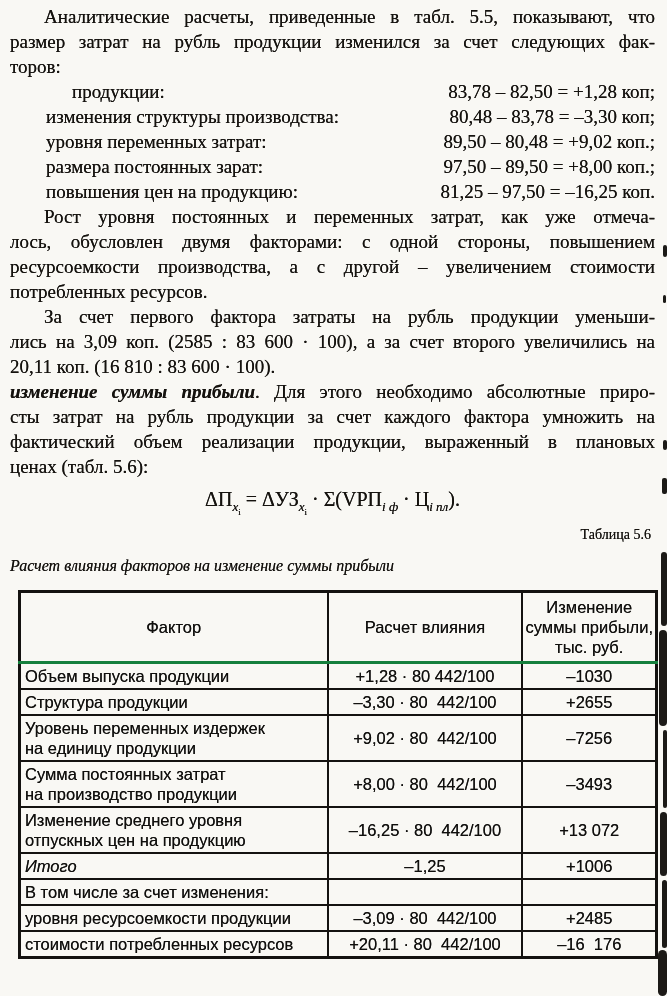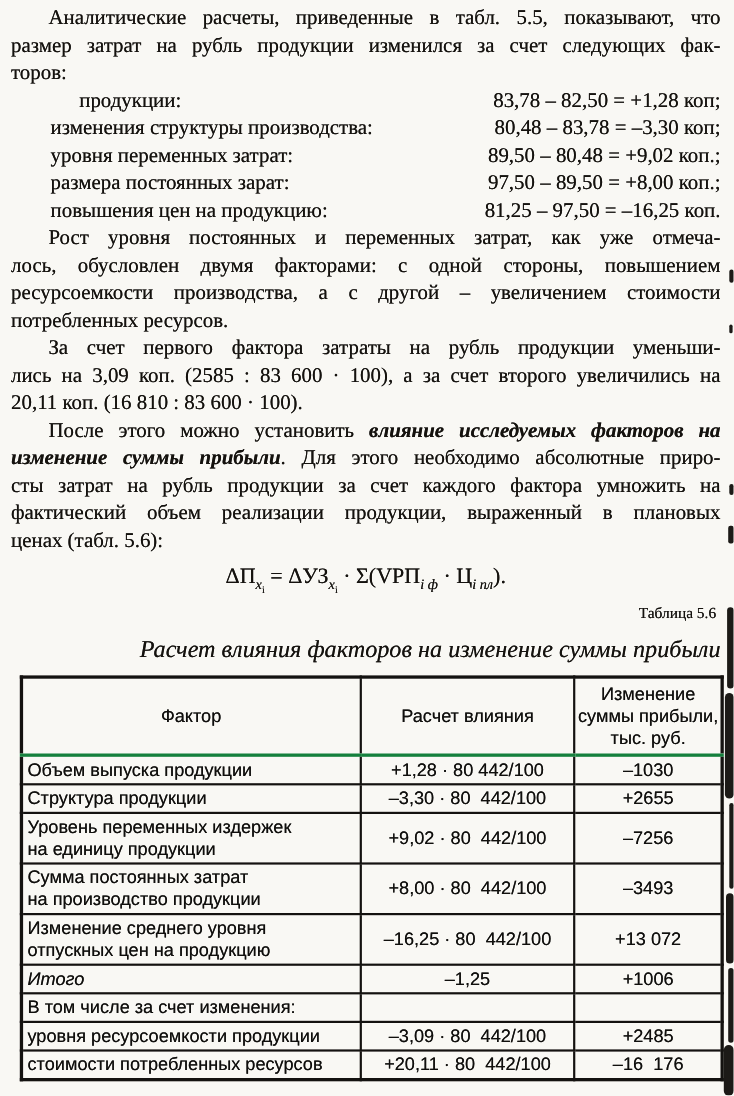--- a/index.html
+++ b/index.html
@@ -21,21 +21,21 @@
   .fl1{padding-left:36px;}
   .fl2{padding-left:62px;}
   .fcalc{margin-left:auto;text-align:right;white-space:nowrap;}
   
   .formula{text-align:center;font-size:20px;margin:9px 0 4px;text-shadow:0 0 0.6px rgba(10,10,10,0.85);}
   .formula sub{font-size:13px;}
   .formula .ss{font-size:9px;vertical-align:-4px;}
   .formula i{font-style:italic;}
   
   .tlabel{text-align:right;font-size:14px;line-height:24px;padding-right:4px;margin-top:6px;text-shadow:0 0 0.6px rgba(10,10,10,0.85);}
-  .caption{text-align:right;font-style:italic;font-size:22px;line-height:26px;margin-top:6px;text-shadow:0 0 0.6px rgba(10,10,10,0.85);}
+  .caption{text-align:left;font-style:italic;font-size:16px;line-height:26px;margin-top:6px;text-shadow:0 0 0.6px rgba(10,10,10,0.85);}
   
   table.main{
     border-collapse:collapse;margin:11px 0 0 8px;width:640px;
     font-family:"Liberation Sans",sans-serif;font-size:16.5px;line-height:20px;
     color:#100f0d;border:3px solid #141210;
     text-shadow:0 0 0.5px rgba(10,10,10,0.8);
   }
   table.main td{border:2px solid #141210;vertical-align:middle;padding:2px 4px;}
   td.c1{width:302px;text-align:left;padding-left:6px;}
   td.c2{width:190px;text-align:center;white-space:nowrap;}
@@ -89,21 +89,20 @@
     <div class="bl lastl">потребленных ресурсов.</div>
   </div>
 
   <div>
     <div class="bl jl ind">За счет первого фактора затраты на рубль продукции уменьши-</div>
     <div class="bl jl">лись на 3,09 коп. (2585 : 83&nbsp;600 · 100), а за счет второго увеличились на</div>
     <div class="bl lastl">20,11 коп. (16&nbsp;810 : 83&nbsp;600 · 100).</div>
   </div>
 
   <div>
-    <div class="bl jl ind"><span>После этого можно установить </span><span class="bi">влияние исследуемых факторов на</span></div>
     <div class="bl jl"><span class="bi">изменение суммы прибыли</span><span>. Для этого необходимо абсолютные приро-</span></div>
     <div class="bl jl">сты затрат на рубль продукции за счет каждого фактора умножить на</div>
     <div class="bl jl">фактический объем реализации продукции, выраженный в плановых</div>
     <div class="bl lastl">ценах (табл. 5.6):</div>
   </div>
 
   <div class="formula"><span>ΔП</span><sub><i>х</i><span class="ss">i</span></sub><span> = ΔУЗ</span><sub><i>х</i><span class="ss">i</span></sub><span> · Σ(VРП</span><sub><i>i ф</i></sub><span> · Ц</span><sub><i>i пл</i></sub><span>).</span></div>
 
   <div class="tlabel">Таблица 5.6</div>
   <div class="caption">Расчет влияния факторов на изменение суммы прибыли</div>

